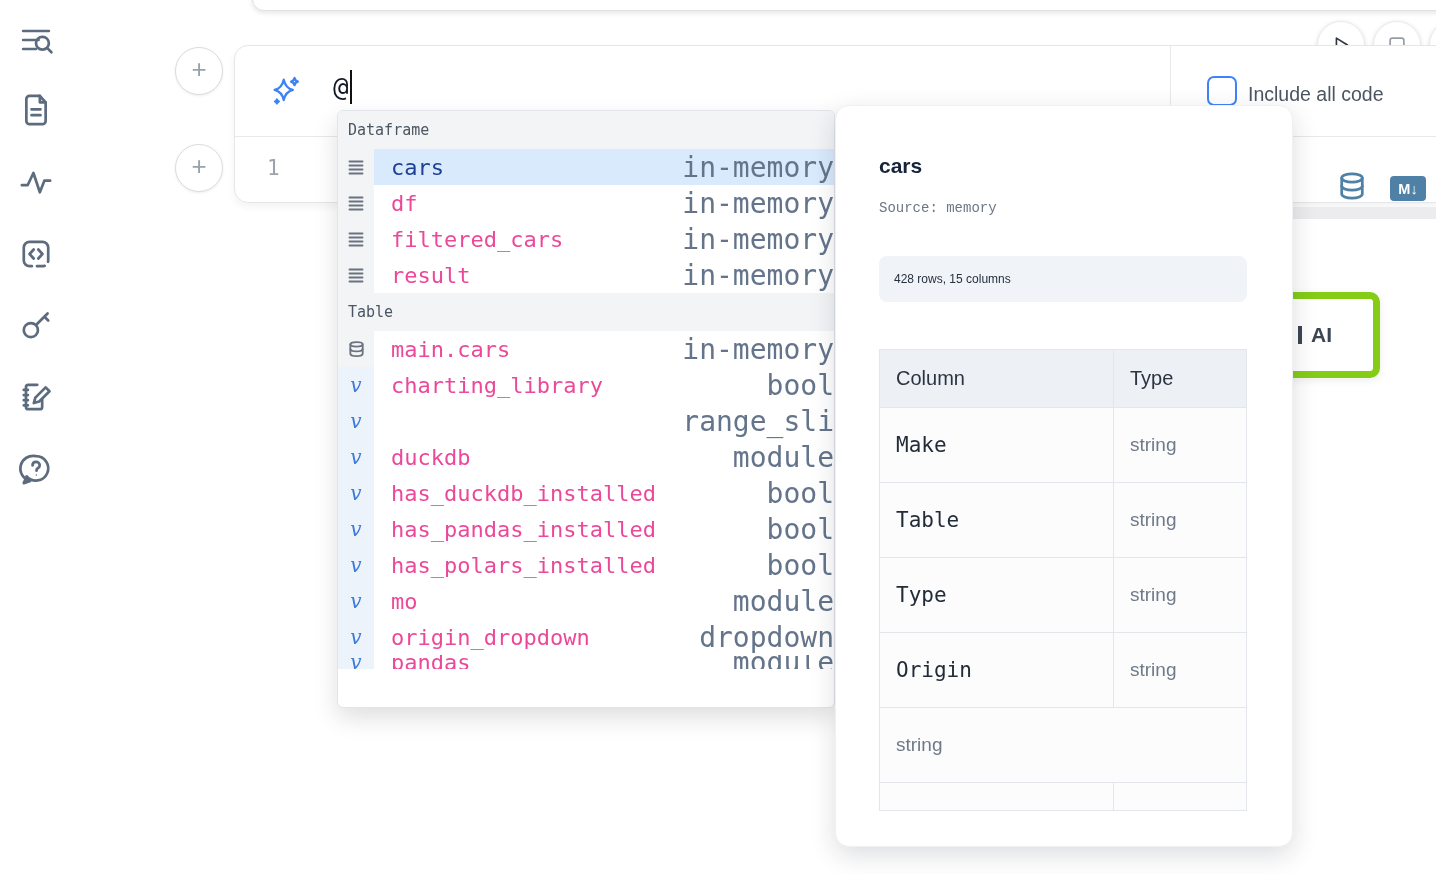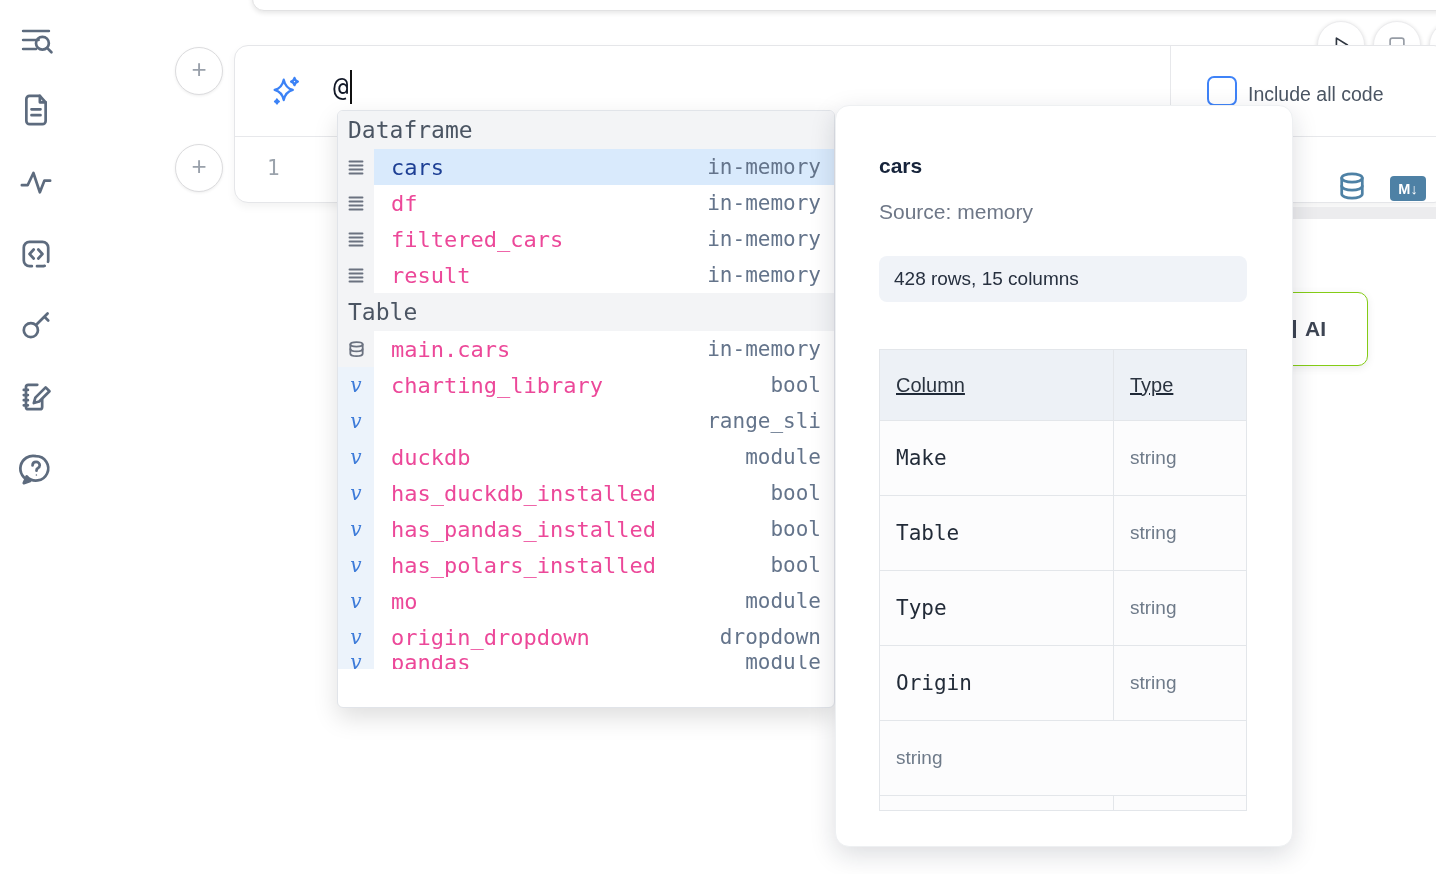--- a/index.html
+++ b/index.html
@@ -40,57 +40,57 @@
             margin-left:36px;flex:none;}
   .chk-label{margin-left:11px;font-size:19.5px;color:#4b5563;margin-top:8px;}
   .code-row{position:relative;height:64px;}
   .line-num{position:absolute;left:32px;top:19px;font-family:"DejaVu Sans Mono",monospace;
             font-size:21px;color:#9ba3ac;}
 
   
   .dropdown{position:absolute;left:337px;top:110px;width:496px;height:596px;background:#fff;
             border:1px solid #e1e4e9;border-radius:6px;overflow:hidden;z-index:30;
             box-shadow:0 10px 24px rgba(0,0,0,.13);font-family:"DejaVu Sans Mono",monospace;}
-  .ac-header{height:38px;line-height:38px;background:#f3f4f6;color:#4b5563;font-size:23px;
+  .ac-header{height:38px;line-height:38px;background:#f3f4f6;color:#4b5563;font-size:15px;
              padding-left:10px;}
   .ac-row{display:flex;height:36px;align-items:stretch;background:#fff;}
   .ac-row.partial{height:14px;overflow:hidden;}
   .ac-gutter{width:36px;flex:none;background:#f3f4f6;display:flex;align-items:center;justify-content:center;}
   .ac-gutter.var{background:#ecf3fb;}
   .ac-gutter svg{stroke:#6b7280;fill:none;stroke-width:1.9;stroke-linecap:round;}
   .vit{font-family:"DejaVu Serif",serif;font-style:italic;font-size:20px;color:#3d7bd9;line-height:1;}
   .ac-main{flex:1;display:flex;align-items:center;min-width:0;}
   .ac-name{padding-left:17px;font-size:22px;color:#ec4899;white-space:pre;}
-  .ac-type{margin-left:auto;padding-right:13px;font-size:21px;color:#64748b;white-space:pre;}
+  .ac-type{margin-left:auto;font-size:28px;color:#64748b;white-space:pre;}
   .ac-row.sel .ac-main{background:#d9eafc;}
   .ac-row.sel .ac-name{color:#1d3f94;}
 
   
   .panel{position:absolute;left:835px;top:105px;width:456px;height:740px;background:#fff;
          border:1px solid #eef0f2;border-radius:14px;z-index:40;
          box-shadow:0 8px 26px rgba(20,30,50,.15);}
   .p-title{position:absolute;left:43px;top:48px;font-size:21px;font-weight:bold;color:#16233a;}
-  .p-source{position:absolute;left:43px;top:94px;font-size:21px;color:#6e7787;}
+  .p-source{position:absolute;left:43px;top:94px;font-size:14px;color:#6e7787;font-family:Liberation Mono, monospace;}
   .p-badge{position:absolute;left:43px;top:150px;width:368px;height:46px;background:#f0f3f8;
            border-radius:8px;line-height:46px;padding-left:15px;box-sizing:border-box;
-           font-size:19px;color:#27303f;}
+           font-size:12px;color:#27303f;}
   .p-table{position:absolute;left:43px;top:243px;width:368px;height:462px;overflow:hidden;
            border:1px solid #e3e6ea;box-sizing:border-box;background:#fff;}
   .pt-row{display:flex;height:74px;border-top:1px solid #e3e6ea;background:#fcfcfd;}
-  .pt-row.pt-head{height:70px;border-top:none;background:#edf1f6;text-decoration:underline;}
+  .pt-row.pt-head{height:57px;border-top:none;background:#edf1f6;}
   .pt-c1{width:234px;flex:none;display:flex;align-items:center;padding-left:16px;
          box-sizing:border-box;border-right:1px solid #e3e6ea;}
   .pt-c2{flex:1;display:flex;align-items:center;padding-left:16px;}
   .pt-head .pt-c1,.pt-head .pt-c2{font-size:20px;color:#2b3440;}
   .pt-name{font-family:"DejaVu Sans Mono",monospace;font-size:21px;color:#222b38;}
   .pt-type{font-size:19px;color:#6e7a89;}
 
   
   .ai-card{position:absolute;left:1262px;top:292px;width:104px;height:72px;background:#fff;
-           border:1px solid #84cc16;border-radius:10px;z-index:35;box-shadow:0 2px 8px rgba(0,0,0,.08);}
+           border:7px solid #84cc16;border-radius:10px;z-index:35;box-shadow:0 2px 8px rgba(0,0,0,.08);}
   .ai-frag{position:absolute;left:29px;top:27px;width:4px;height:18px;background:#3d4553;}
   .ai-label{position:absolute;left:42px;top:24px;font-size:21px;font-weight:bold;color:#3d4553;}
   .out-db{position:absolute;left:1336px;top:170px;z-index:5;}
   .out-db svg{stroke:#4e81a5;fill:none;stroke-width:2.4;stroke-linecap:round;}
   .md-badge{position:absolute;left:1390px;top:176px;width:36px;height:25px;background:#4e81a5;
             border-radius:4px;z-index:5;color:#fff;font-weight:bold;font-size:14.5px;
             display:flex;align-items:center;justify-content:center;letter-spacing:0;}
   .gray-strip{position:absolute;left:1250px;top:207px;width:200px;height:12px;background:#ececee;z-index:4;}
 </style>
 </head>

